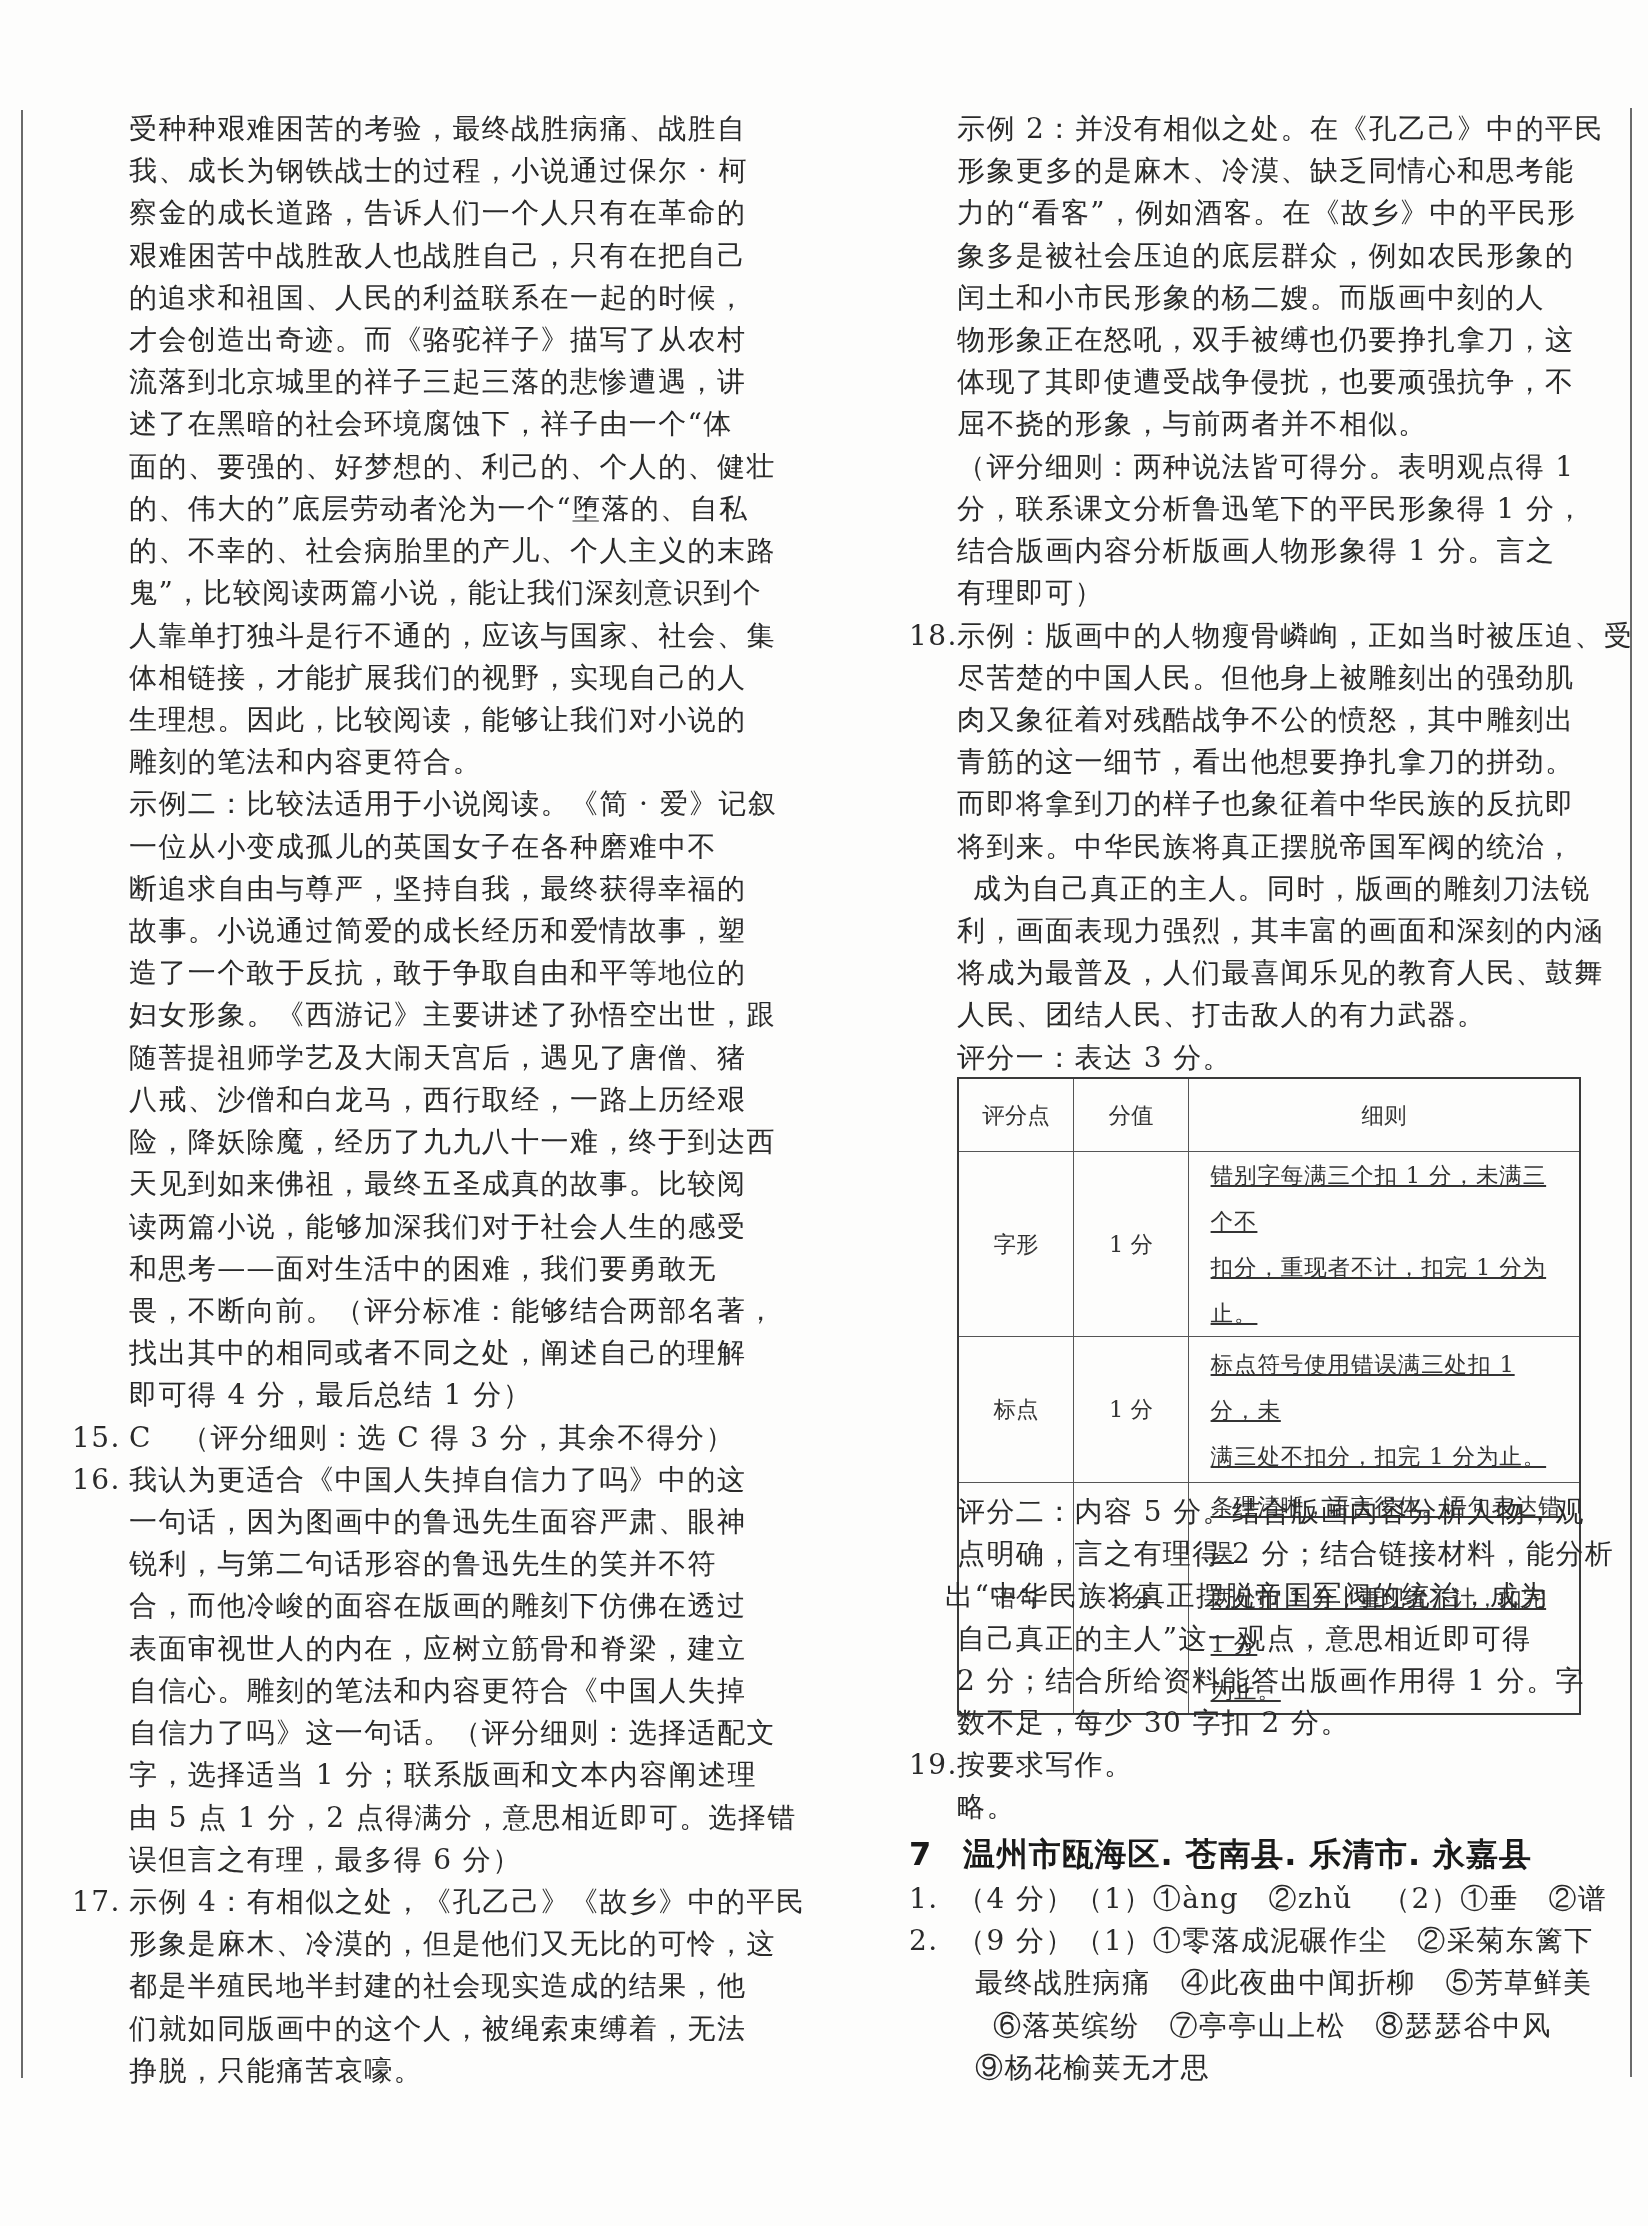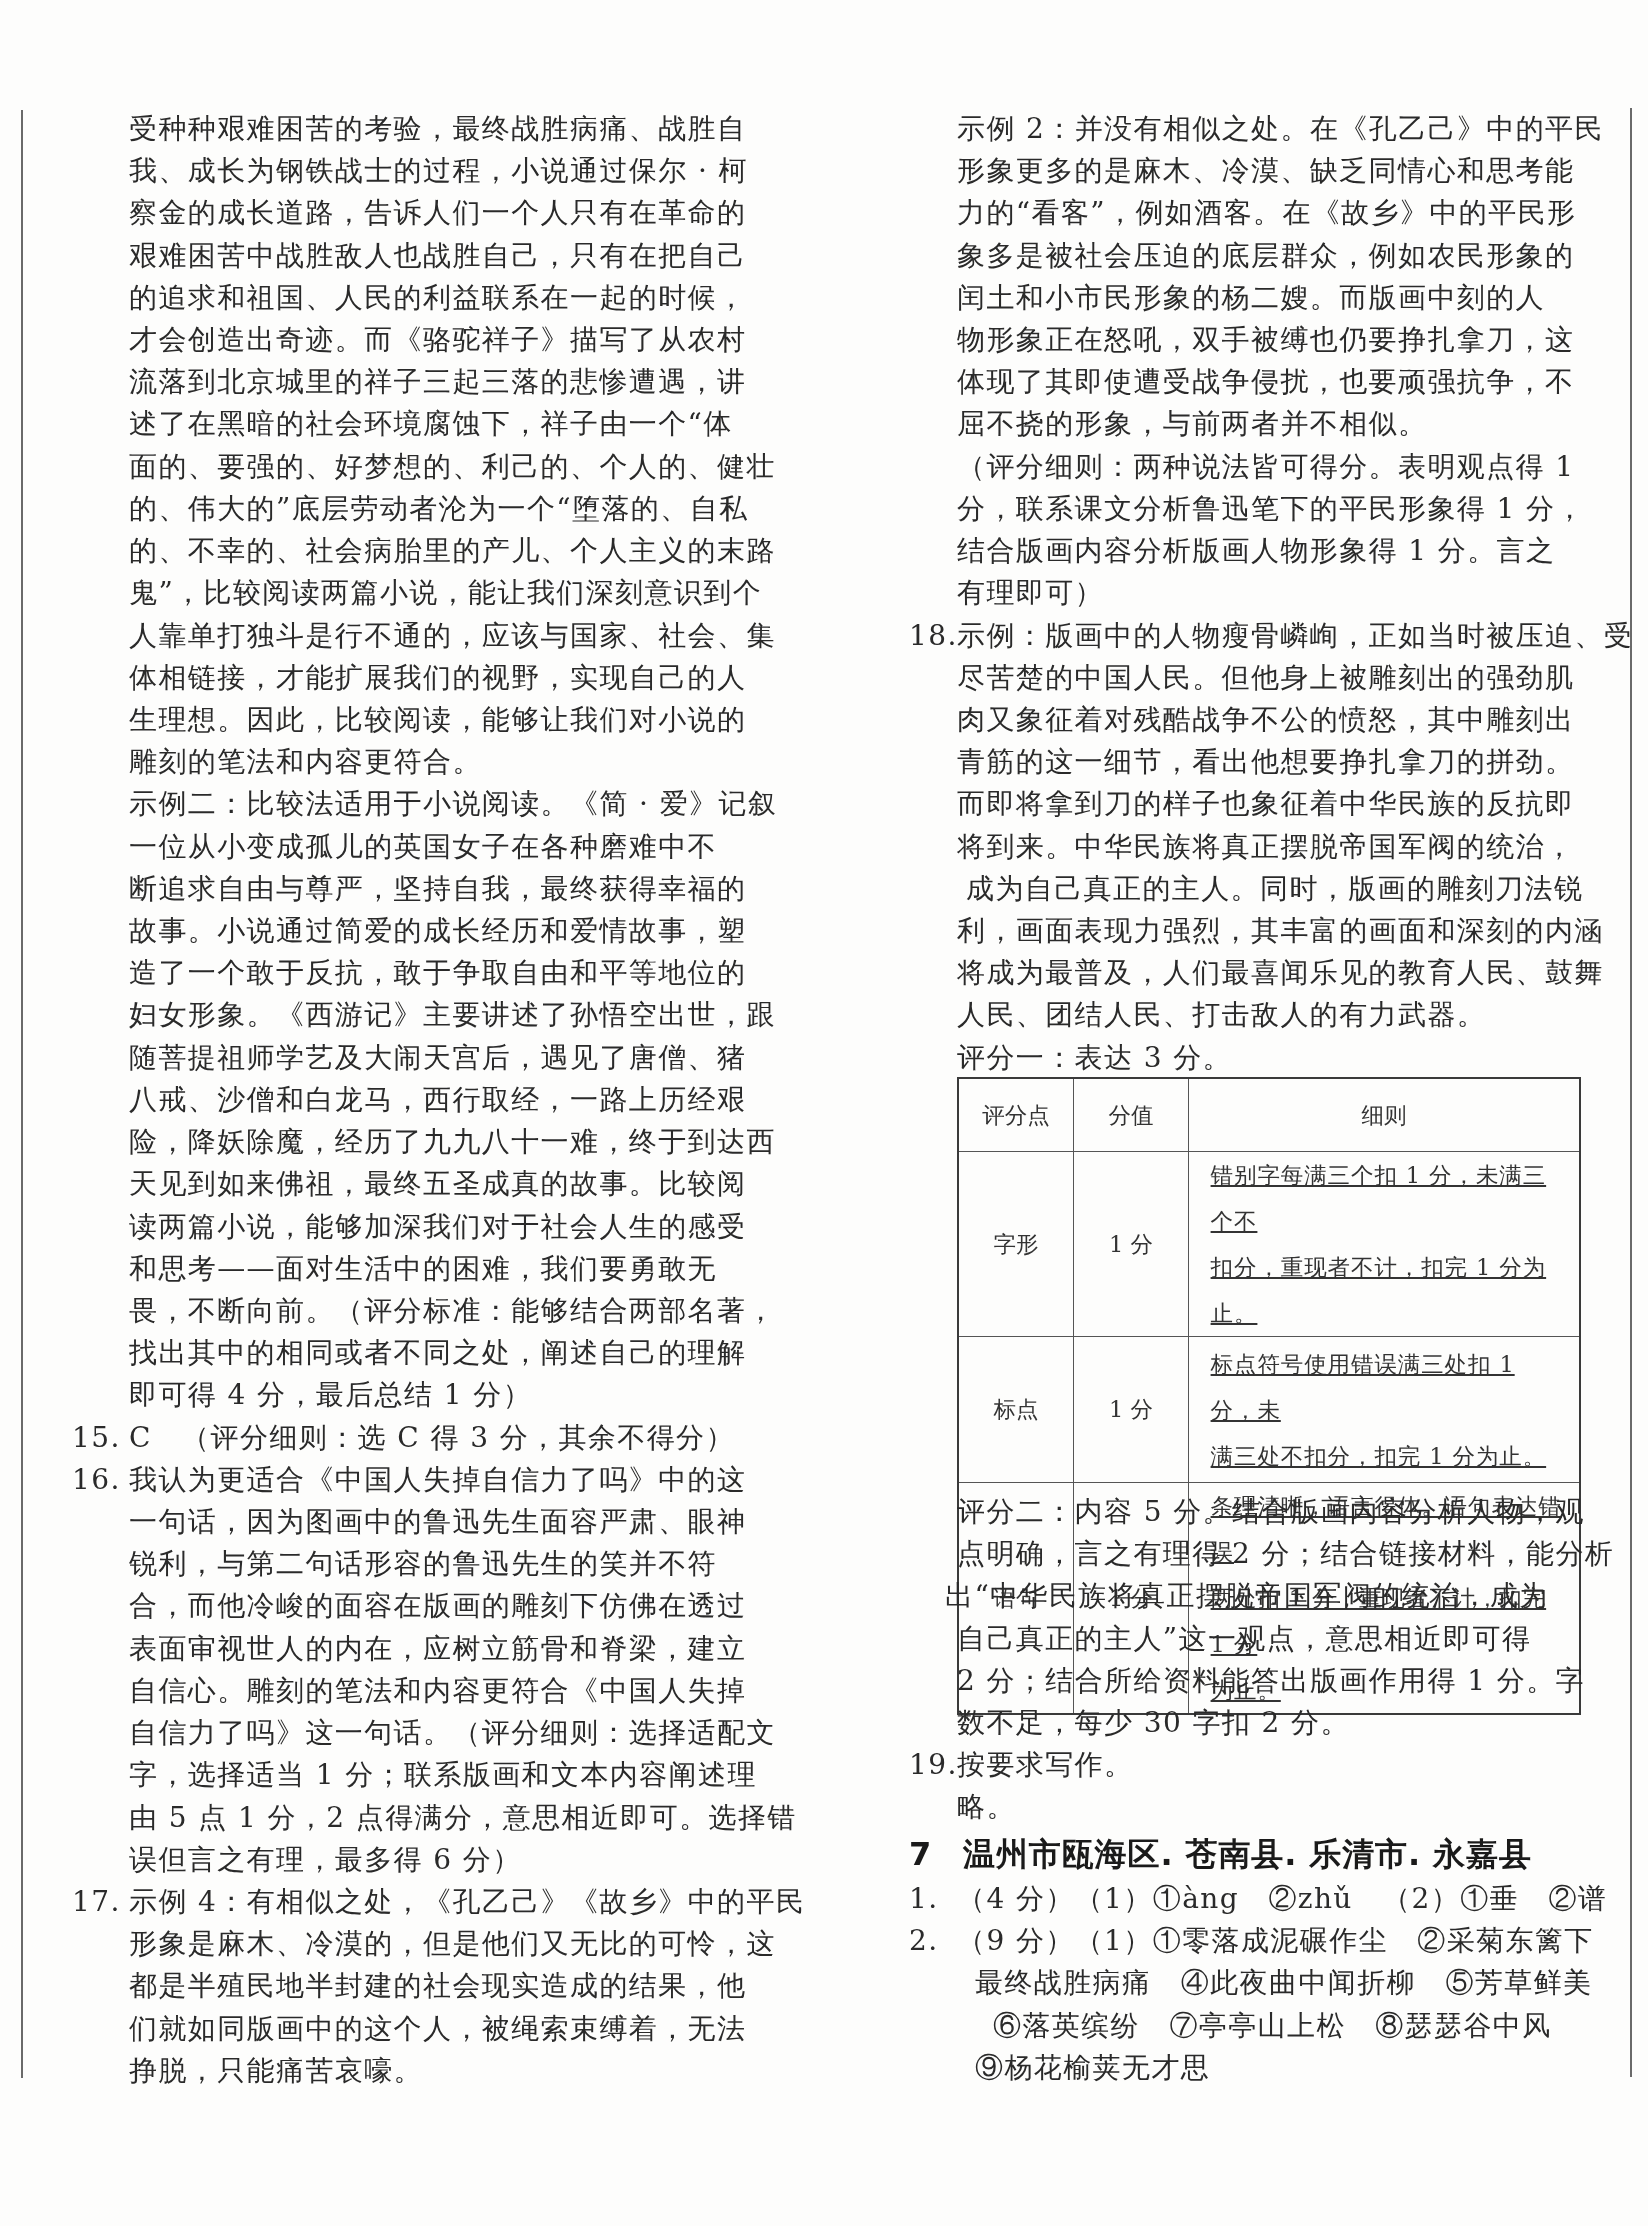--- a/index.html
+++ b/index.html
@@ -241,21 +241,21 @@
     <div class="line" style="top: 633px;">
       <span style="position: absolute; left: 48px;">青筋的这一细节，看出他想要挣扎拿刀的拼劲。</span>
     </div>
     <div class="line" style="top: 675px;">
       <span style="position: absolute; left: 48px;">而即将拿到刀的样子也象征着中华民族的反抗即</span>
     </div>
     <div class="line" style="top: 718px;">
       <span style="position: absolute; left: 48px;">将到来。中华民族将真正摆脱帝国军阀的统治，</span>
     </div>
     <div class="line" style="top: 760px;">
-      <span style="position: absolute; left: 57px; text-align: center;">成为自己真正的主人。同时，版画的雕刻刀法锐</span>
+      <span style="position: absolute; left: 64px; text-align: center;">成为自己真正的主人。同时，版画的雕刻刀法锐</span>
     </div>
     <div class="line" style="top: 802px;">
       <span style="position: absolute; left: 48px;">利，画面表现力强烈，其丰富的画面和深刻的内涵</span>
     </div>
     <div class="line" style="top: 844px;">
       <span style="position: absolute; left: 48px;">将成为最普及，人们最喜闻乐见的教育人民、鼓舞</span>
     </div>
     <div class="line" style="top: 886px;">
       <span style="position: absolute; left: 48px;">人民、团结人民、打击敌人的有力武器。</span>
     </div>

